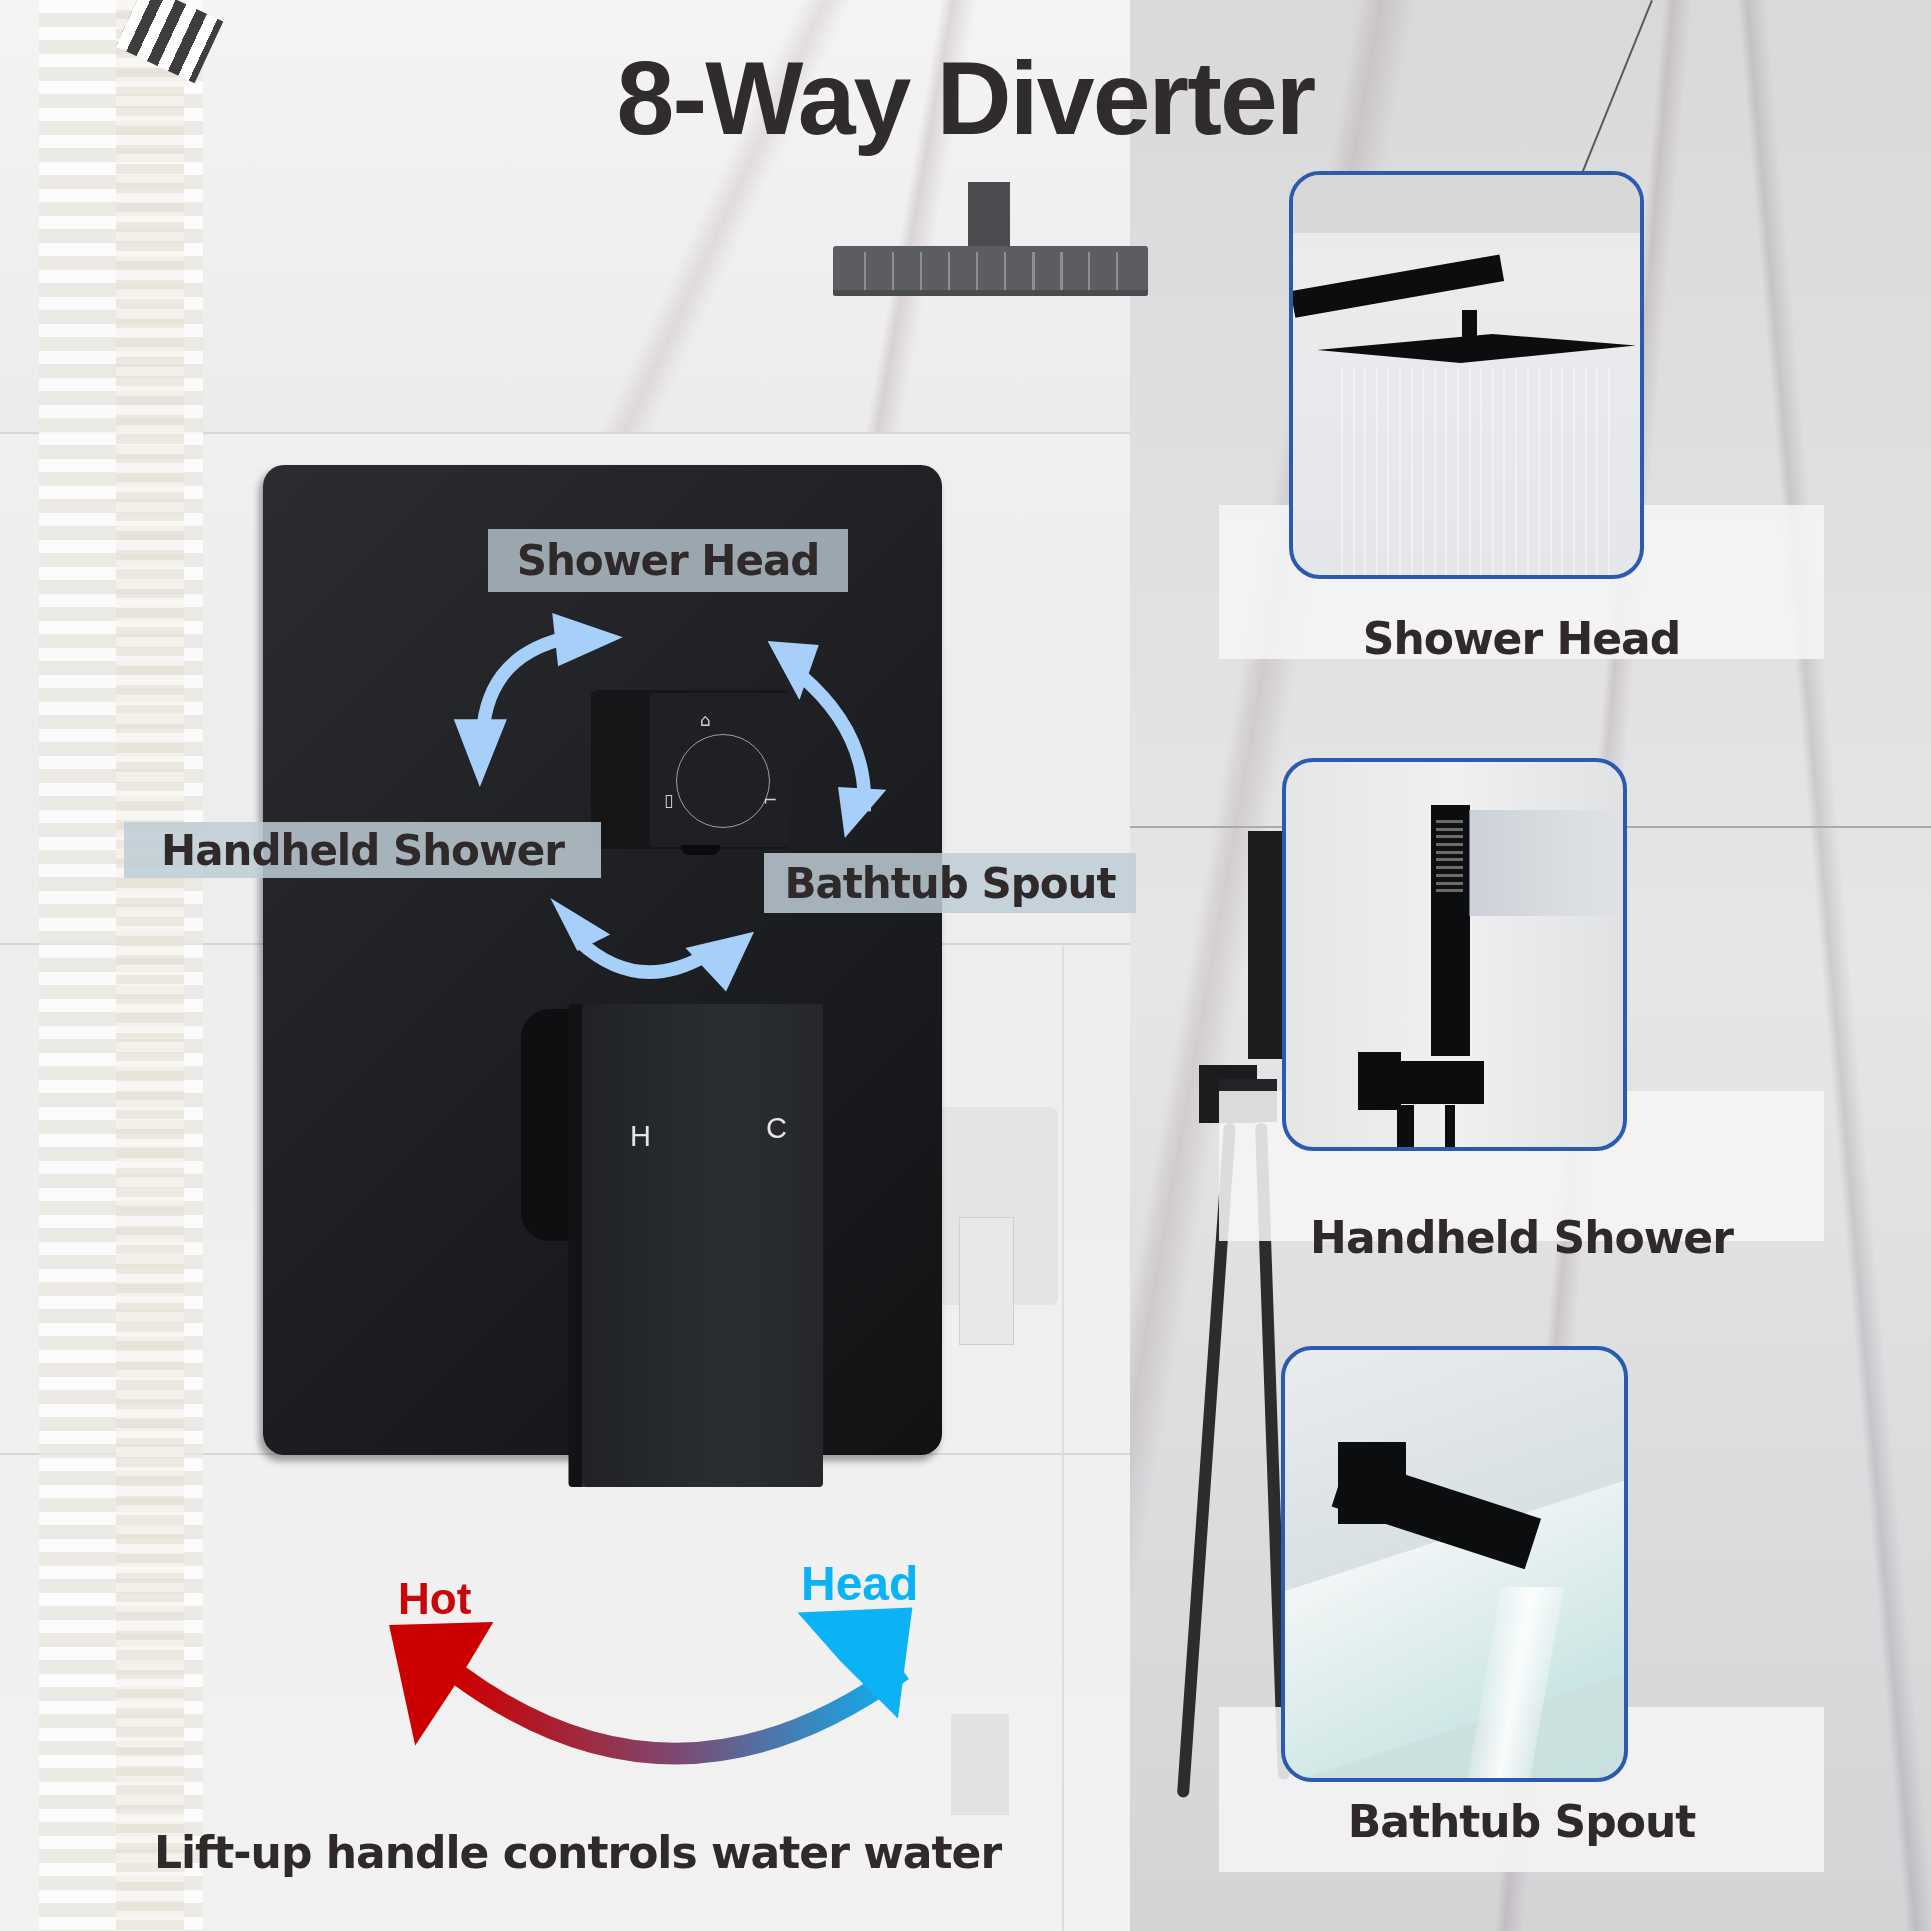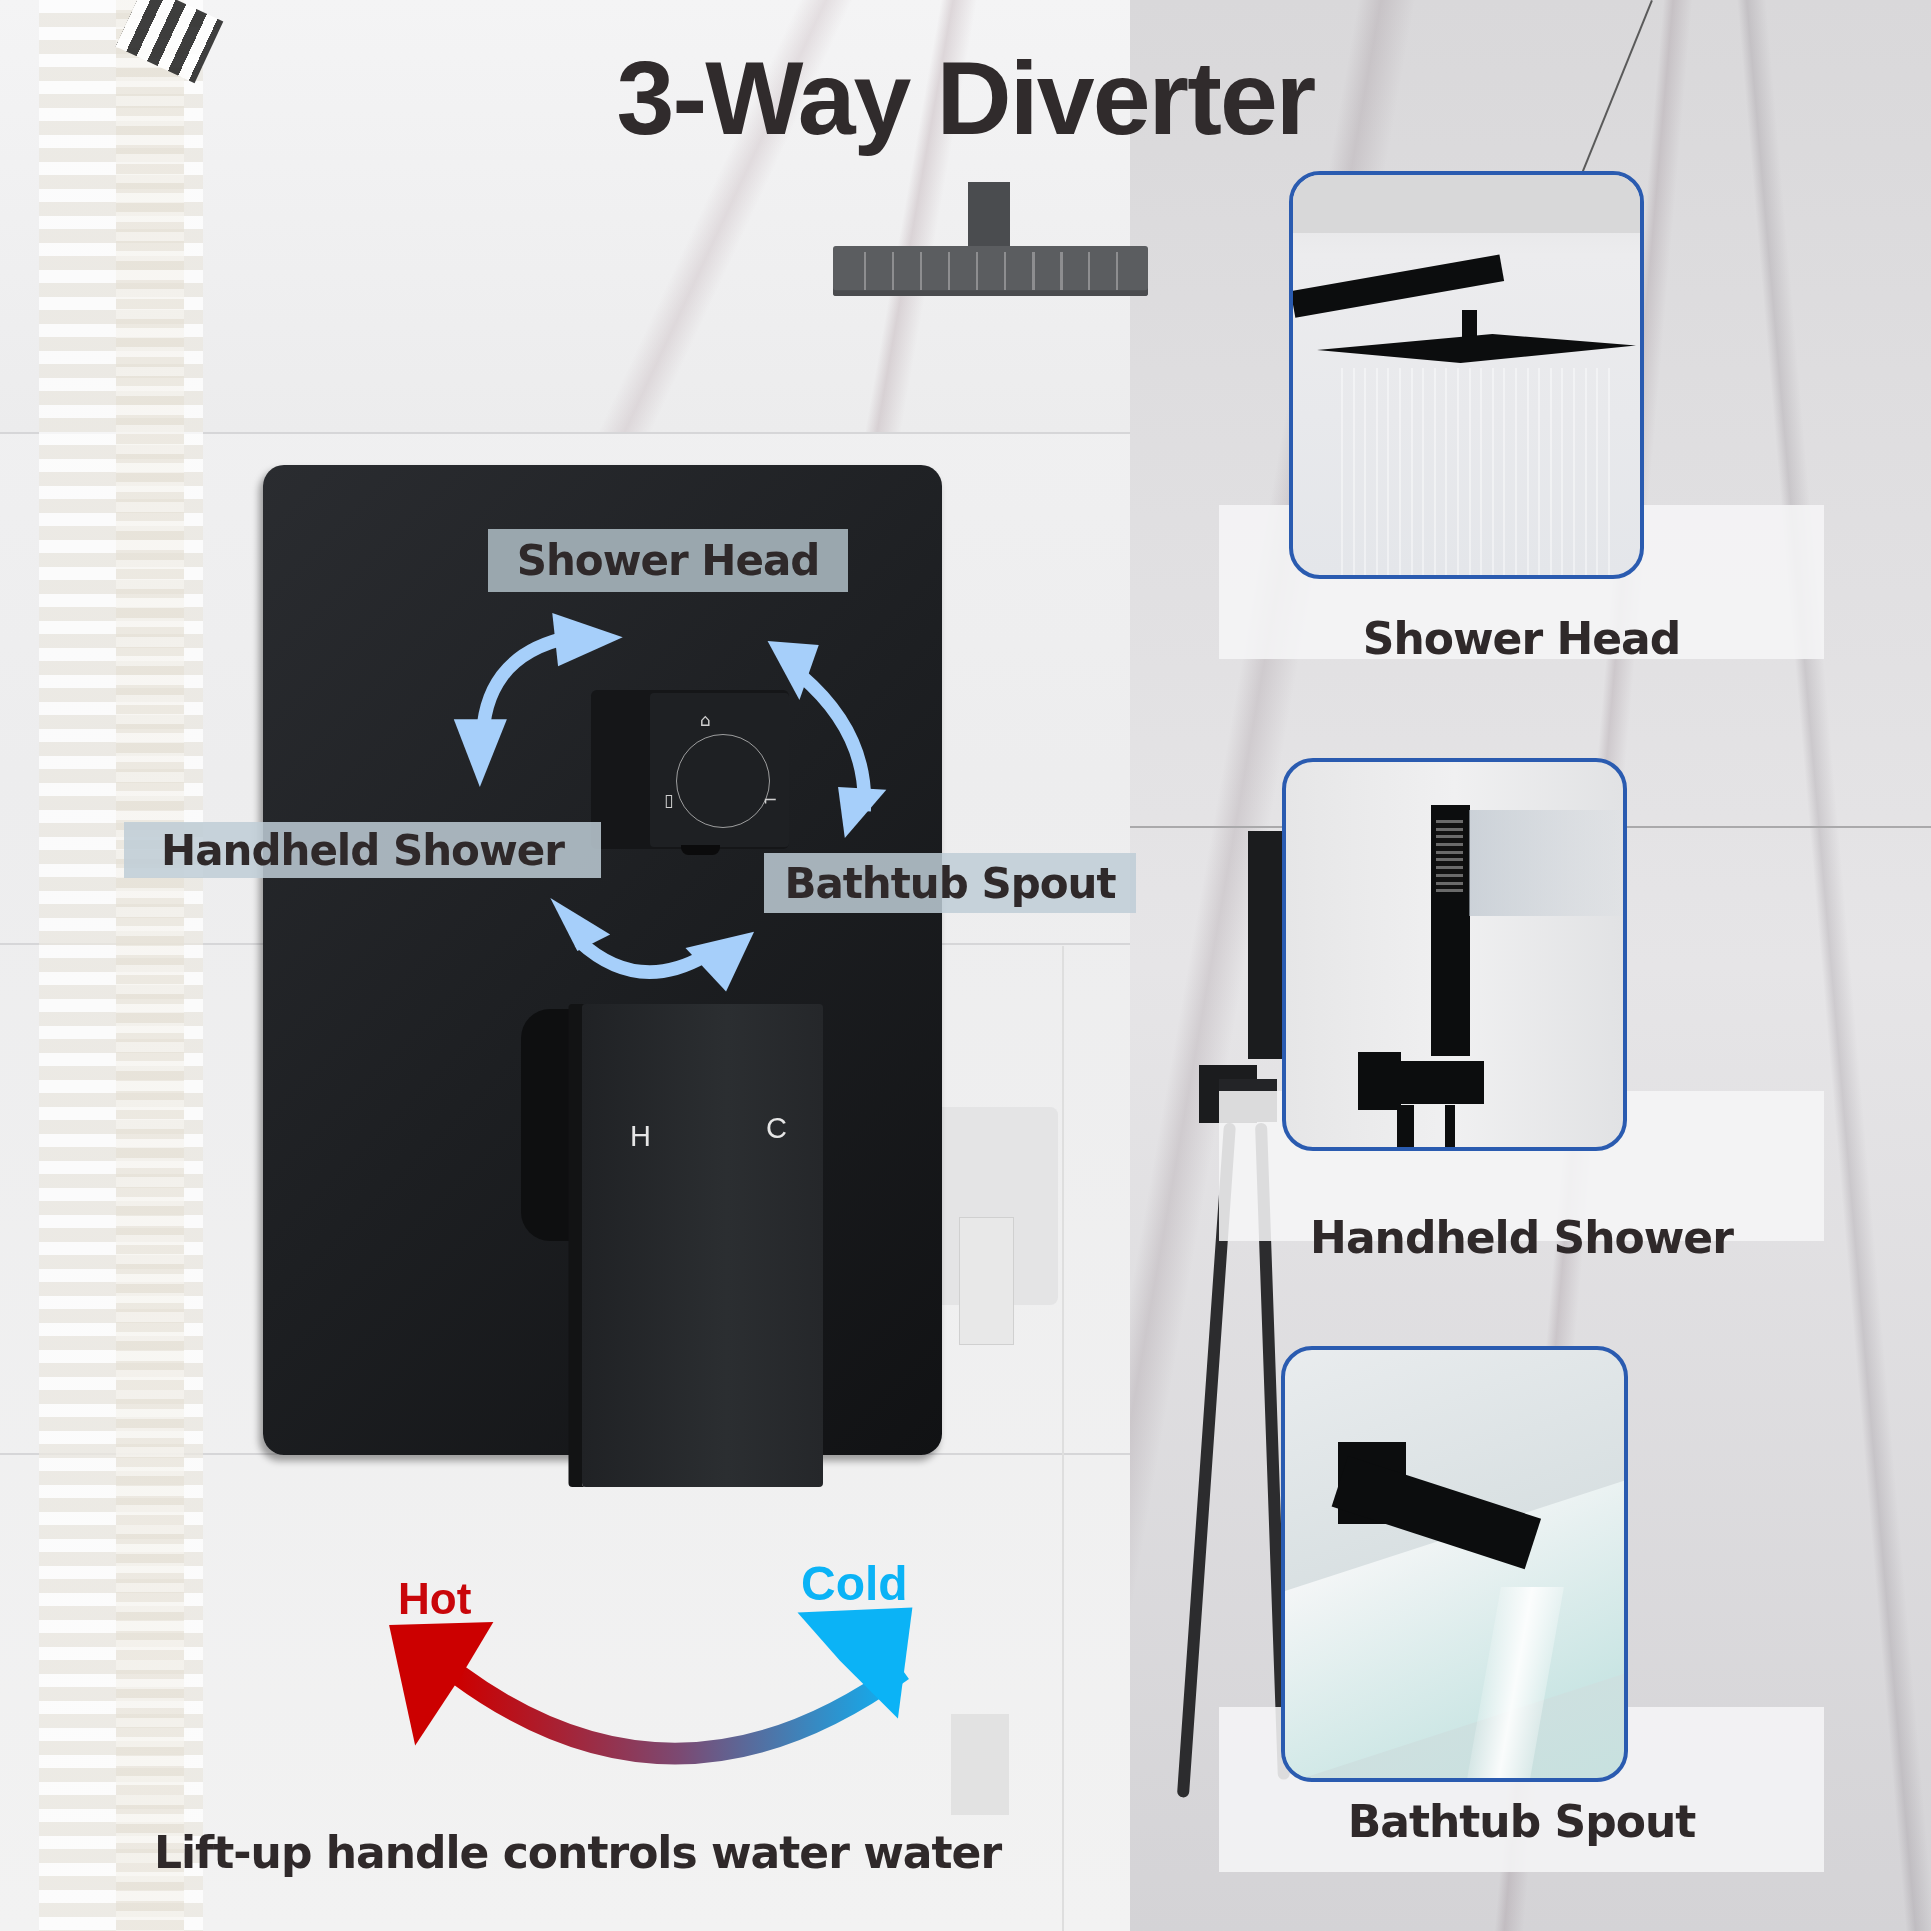--- a/index.html
+++ b/index.html
@@ -96,21 +96,21 @@
 <div class="abs bg-right"></div>
 <div class="abs glass-line" style="left:1651px;top:0;transform:rotate(22deg);height:319px;"></div>
 <div class="abs" style="left:1130px;top:826px;width:801px;height:1.9px;background:#aaa9ab;"></div>
 
 <div class="abs black" style="left:1248px;top:831px;width:39px;height:228px;background:#1b1c1e;"></div>
 <div class="abs" style="left:1199px;top:1065px;width:58px;height:58px;background:#1b1c1e;"></div>
 <div class="abs" style="left:1219px;top:1079px;width:58px;height:43px;background:#232427;"></div>
 <div class="abs" style="left:1224px;top:1123px;width:11.6px;height:676px;background:#2c2c2e;border-radius:5.8px;transform:rotate(4deg);transform-origin:top;"></div>
 <div class="abs" style="left:1255px;top:1123px;width:11.6px;height:657px;background:#2c2c2e;border-radius:5.8px;transform:rotate(-2deg);transform-origin:top;"></div>
 
-<div class="abs title">3-Way Diverter</div>
+<div class="abs title">8-Way Diverter</div>
 
 <div class="abs rain-neck"></div>
 <div class="abs rain-plate">
     <div class="nozzles"></div>
   </div>
 
 <div class="abs plate"></div>
 
 <div class="abs knob"></div>
 <div class="abs knob-face"></div>
@@ -149,21 +149,21 @@
 <div class="abs label" style="left:488px;top:529px;width:360px;height:63px;">Shower Head</div>
 <div class="abs label light" style="left:124px;top:822px;width:477px;height:56px;">Handheld Shower</div>
 <div class="abs label light" style="left:764px;top:853px;width:372px;height:60px;">Bathtub Spout</div>
 
 <div class="abs lever-back"></div>
 <div class="abs lever"></div>
 <div class="abs hc" style="left:630px;top:1120px;">H</div>
 <div class="abs hc" style="left:766px;top:1112px;">C</div>
 
 <div class="abs hot">Hot</div>
-<div class="abs cold">Cold</div>
+<div class="abs cold">Head</div>
 
 <div class="abs bottom-text">Lift-up handle controls water water</div>
 
 <div class="abs caption-band" style="left:1219px;top:505px;width:605px;height:154px;"></div>
 <div class="abs card card1" style="left:1289px;top:171px;width:355px;height:408px;">
   <div class="abs" style="left:0;top:0;width:355px;height:58px;background:#d8d8d9;"></div>
   <div class="abs black" style="left:0;top:116px;width:212px;height:27px;transform:rotate(-10deg);transform-origin:left;"></div>
   <div class="abs black" style="left:169px;top:135px;width:15.4px;height:29px;"></div>
   <div class="abs black" style="left:24px;top:159px;width:319px;height:29px;clip-path:polygon(0 55%,55% 0,100% 40%,45% 100%);"></div>
   <div class="abs" style="left:48px;top:193px;width:270px;height:212px;background:repeating-linear-gradient(90deg,rgba(255,255,255,0.6) 0 1.9px,transparent 1.9px 11.6px);opacity:0.7;"></div>

